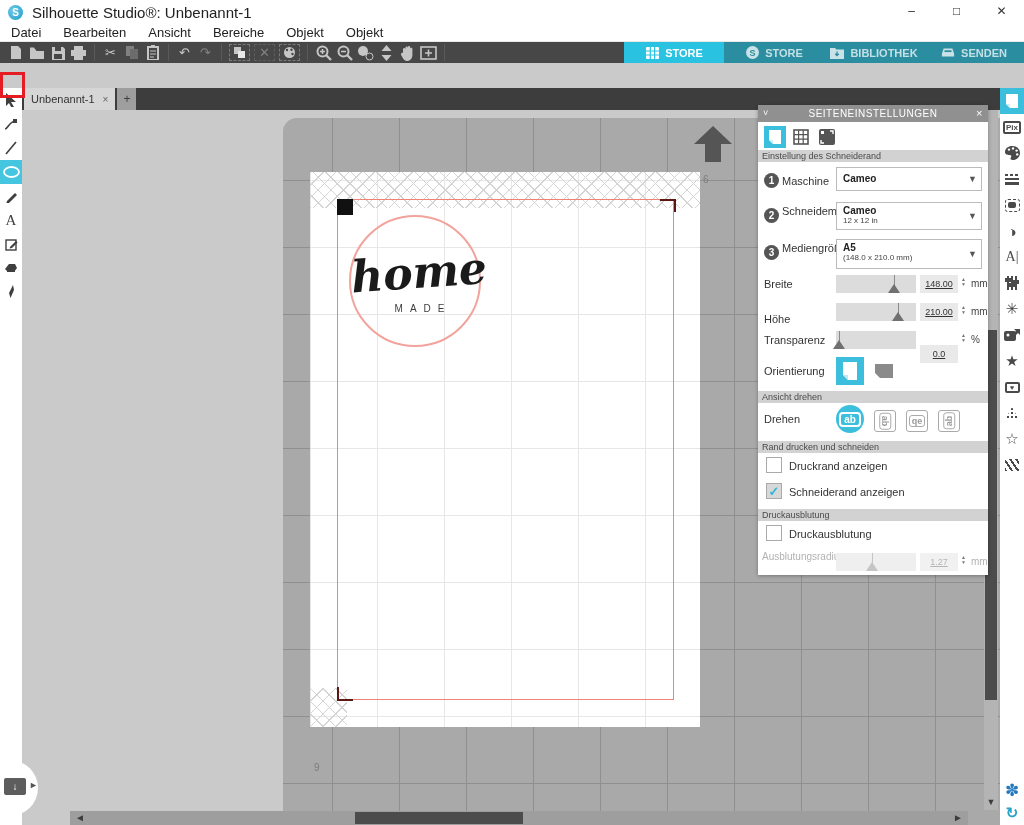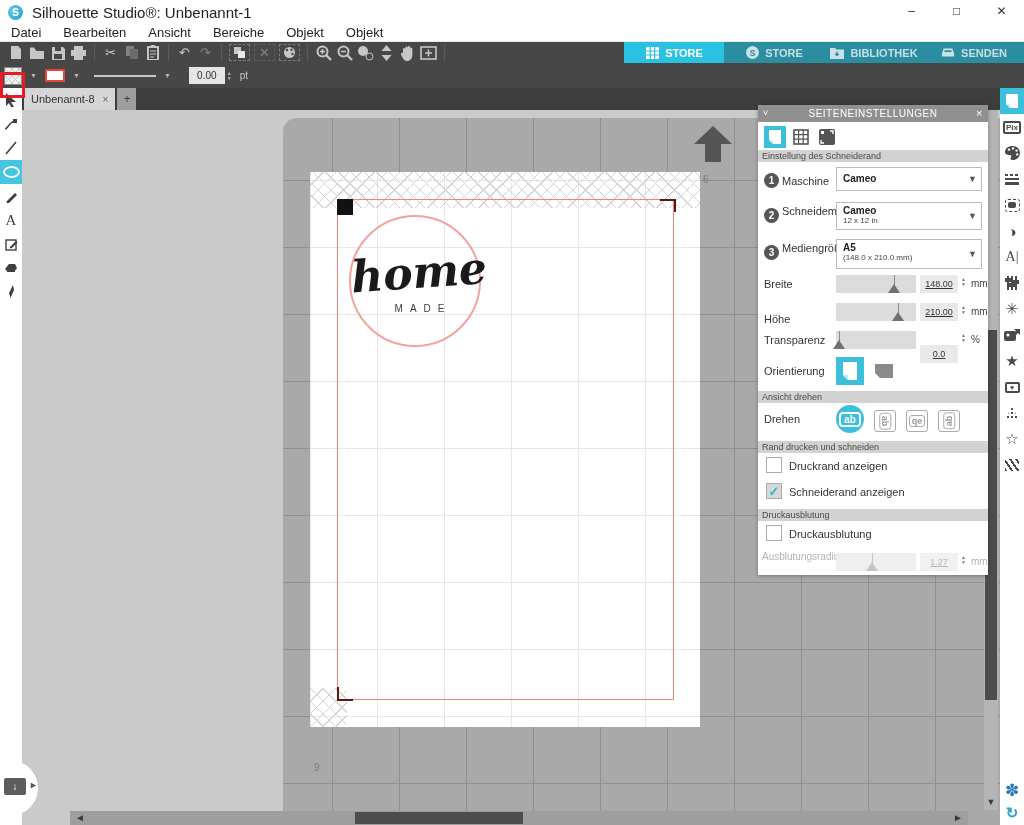--- a/index.html
+++ b/index.html
@@ -308,38 +308,24 @@
             <svg width="16" height="11" viewBox="0 0 16 11">
               <path d="M1 7l2-6h10l2 6v3H1z" fill="rgba(255,255,255,.75)"></path>
               <rect x="4" y="3" width="8" height="2" fill="#2b8da0"></rect>
             </svg>
           </span>
         <span>SENDEN</span>
       </div>
     </div>
   </div>
 
-  <div class="toolbar2">
-    <div class="swatch-fill crosshatch"></div>
-    <span class="mini-caret">▼</span>
-    <div class="swatch-stroke"></div>
-    <span class="mini-caret">▼</span>
-    <div class="line-sample"></div>
-    <span class="mini-caret">▼</span>
-    <div class="spinfield">0.00</div>
-    <div class="spinners">
-      <span>▲</span>
-      <span>▼</span>
-    </div>
-    <span class="unit-label">pt</span>
-  </div>
 
   <div class="tabbar">
     <div class="doctab">
-      <span>Unbenannt-8</span>
+      <span>Unbenannt-1</span>
       <span class="close">×</span>
     </div>
     <div class="addtab">+</div>
   </div>
 
   <div class="canvas">
     <div class="mat"></div>
     <div class="mat-arrow">
       <svg width="42" height="36" viewBox="0 0 42 36">
           <path d="M21 0L40 18H29v18H13V18H2z" fill="#555"></path>

